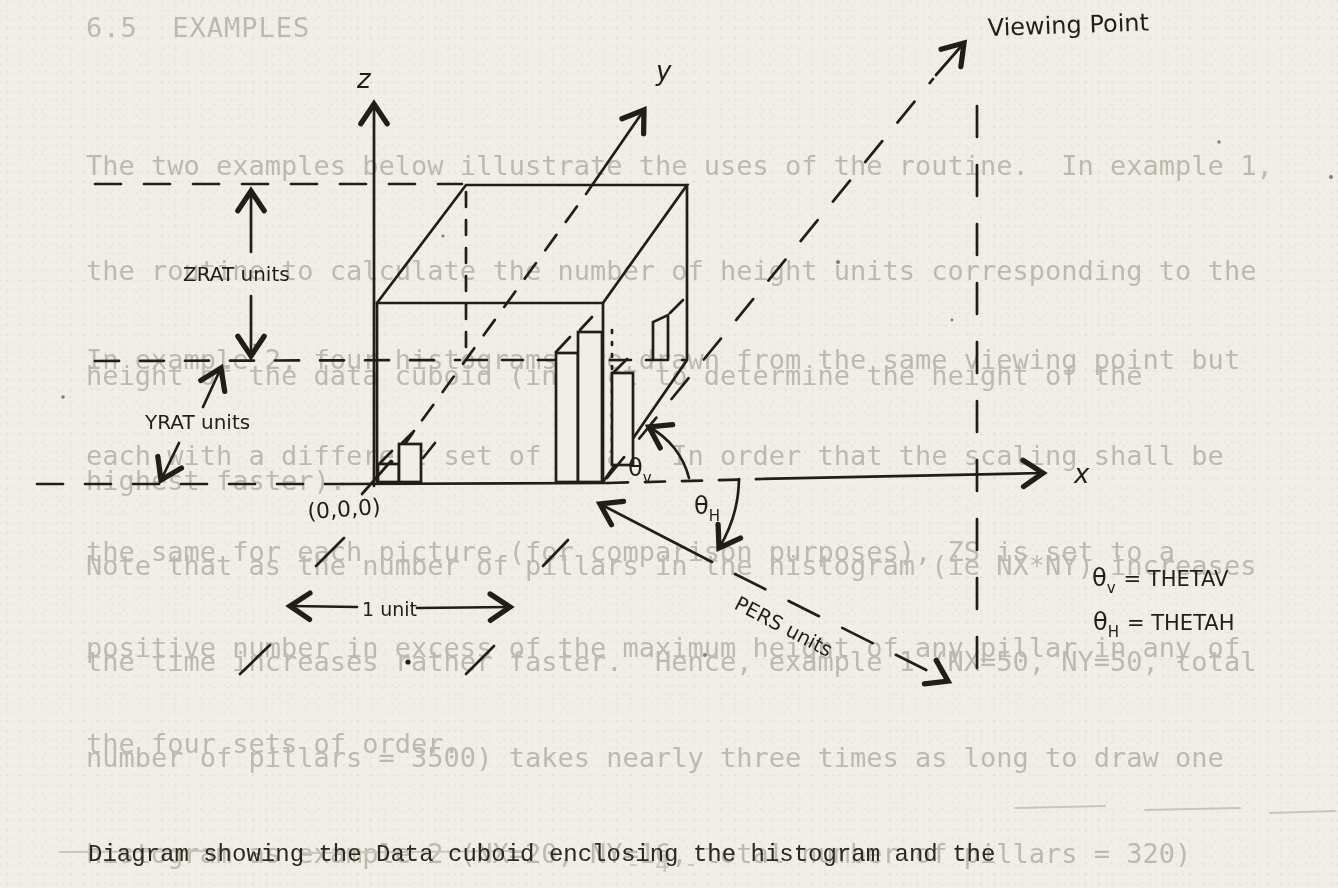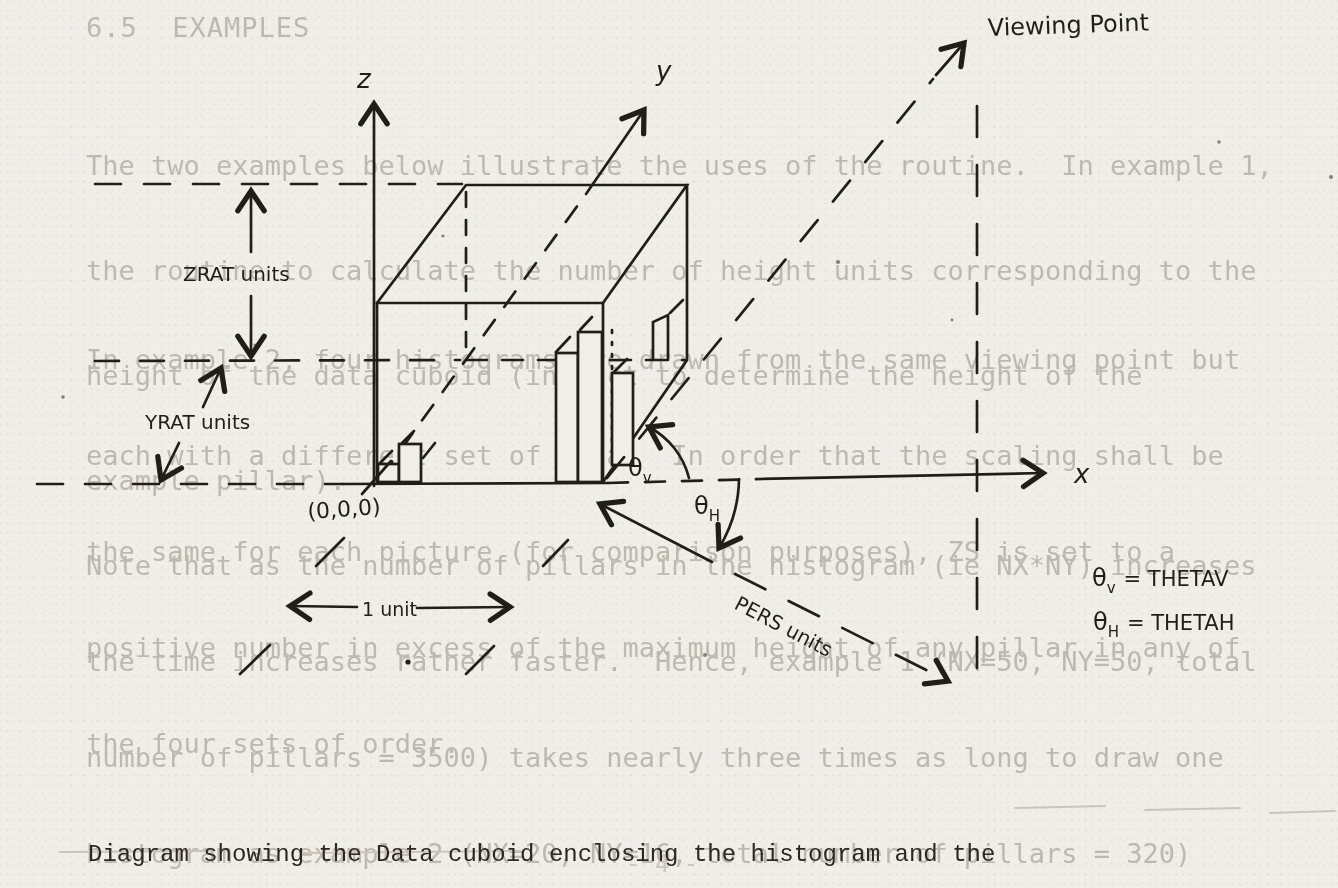--- a/index.html
+++ b/index.html
@@ -42,21 +42,21 @@
 </style>
 </head>
 <body>
 
 <div class="ghost">
   <div class="g-head">6.5  EXAMPLES</div>
   <div class="g-para p1">
     <div>The two examples below illustrate the uses of the routine.  In example 1,</div>
     <div>the routine to calculate the number of height units corresponding to the</div>
     <div>height of the data cuboid (in fact to determine the height of the</div>
-    <div>example pillar).</div>
+    <div>highest faster).</div>
   </div>
   <div class="g-para p2">
     <div>In example 2, four histograms are drawn from the same viewing point but</div>
     <div>each with a different set of data.  In order that the scaling shall be</div>
     <div>the same for each picture (for comparison purposes), ZS is set to a</div>
     <div>positive number in excess of the maximum height of any pillar in any of</div>
     <div>the four sets of order.</div>
   </div>
   <div class="g-para p3">
     <div>Note that as the number of pillars in the histogram (ie NX*NY) increases</div>

